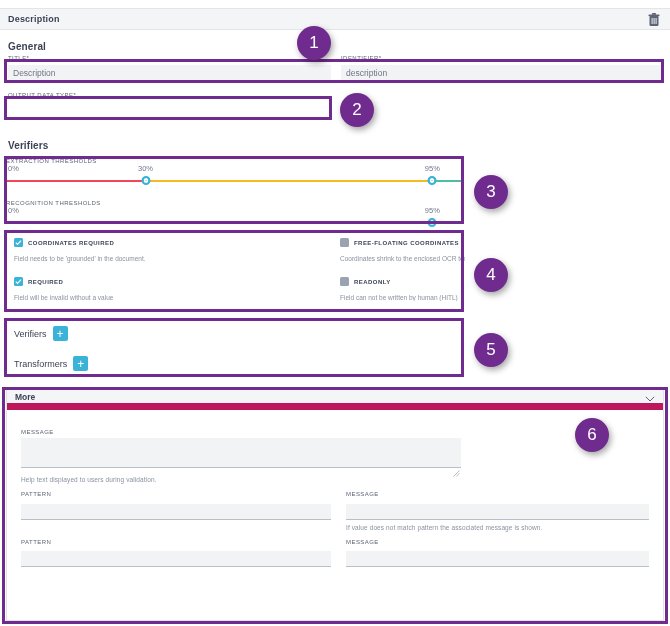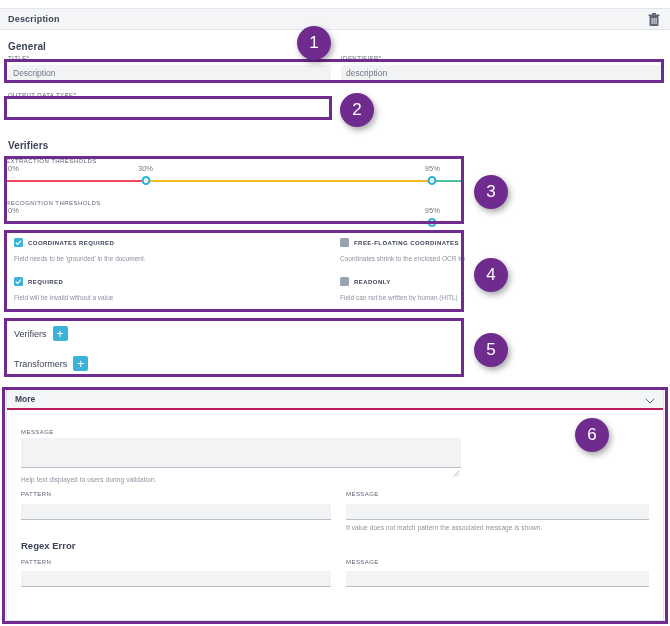--- a/index.html
+++ b/index.html
@@ -148,21 +148,21 @@
 
   
   .more-panel {
     position: absolute; left: 6px; top: 389px;
     width: 658px; height: 232px;
     background: #ffffff;
     border: 1px solid #dfe2e7;
   }
   .more-head {
     height: 20px; background: #f4f5f7;
-    border-bottom: 2px solid #be185d;
+    border-bottom: 7px solid #be185d;
     display: flex; align-items: center; justify-content: space-between;
     padding: 0 8px;
     cursor: pointer;
   }
   .more-head .mh-title { font-size: 8.5px; font-weight: bold; color: #3c4356; }
   .more-body { position: relative; padding: 10px 0 0 14px; }
 
   .blk-head { font-size: 9.5px; font-weight: bold; color: #3c4356; }
 
   .ta-wrap { position: relative; width: 440px; }
@@ -370,21 +370,20 @@
         </div>
         <div class="col-b">
           <div class="fld-label">MESSAGE</div>
           <div style="margin-top:3px; width:303px">
             <input class="mat-input" type="text" style="">
           </div>
           <div class="hint" style="margin-top:4px">If value does not match pattern the associated message is shown.</div>
         </div>
       </div>
 
-      <div class="blk-head" style="margin-top:9px">Regex Error</div>
       <div class="two-col" style="margin-top:8px">
         <div class="col-a">
           <div class="fld-label">PATTERN</div>
           <div style="margin-top:3px; width:310px">
             <input class="mat-input" type="text" style="">
           </div>
         </div>
         <div class="col-b">
           <div class="fld-label">MESSAGE</div>
           <div style="margin-top:3px; width:303px">

